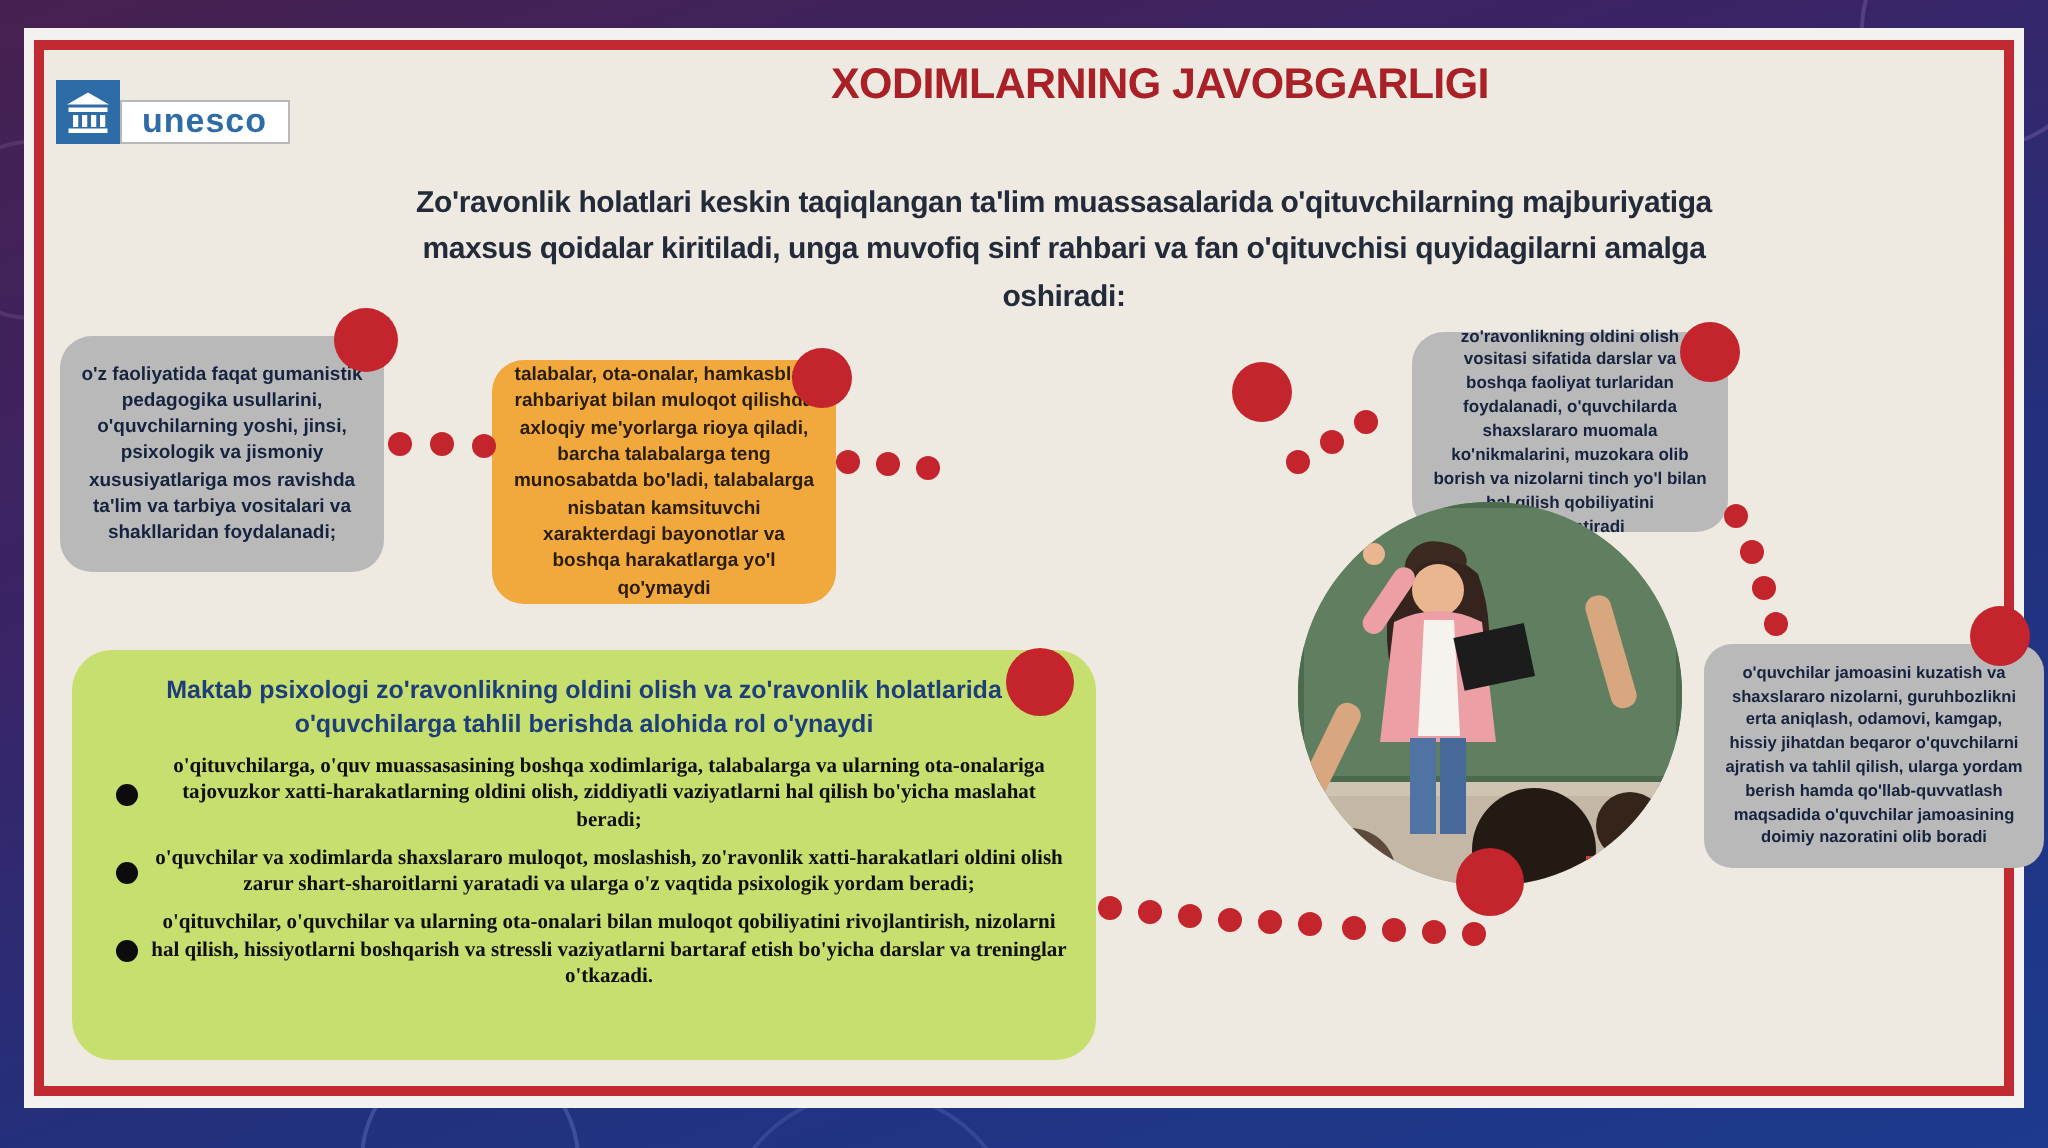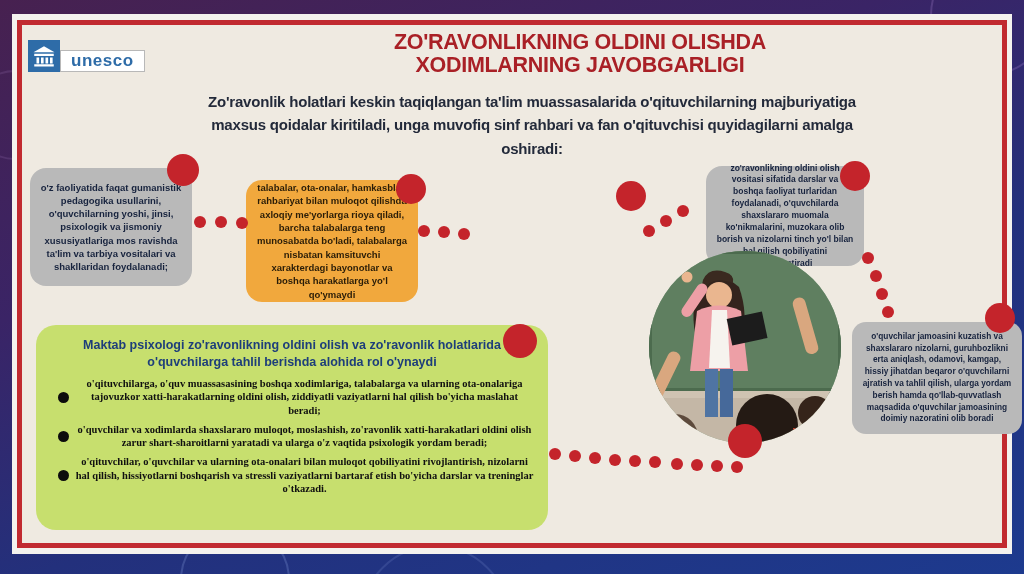--- a/index.html
+++ b/index.html
@@ -78,21 +78,20 @@
         <rect x="18" y="18" width="3.5" height="8" fill="#fff"></rect>
         <rect x="24" y="18" width="3.5" height="8" fill="#fff"></rect>
         <rect x="3" y="27" width="26" height="3" fill="#fff"></rect>
       </svg>
     </div>
     <div class="u-word">unesco</div>
   </div>
 
 
   <div class="title">
-    <div>ZO'RAVONLIKNING OLDINI OLISHDA</div>
     <div>XODIMLARNING JAVOBGARLIGI</div>
   </div>
   <div class="subtitle">Zo'ravonlik holatlari keskin taqiqlangan ta'lim muassasalarida o'qituvchilarning majburiyatiga maxsus qoidalar kiritiladi, unga muvofiq sinf rahbari va fan o'qituvchisi quyidagilarni amalga oshiradi:</div>
 
   <div class="bubble gray b-left">o'z faoliyatida faqat gumanistik pedagogika usullarini, o'quvchilarning yoshi, jinsi, psixologik va jismoniy xususiyatlariga mos ravishda ta'lim va tarbiya vositalari va shakllaridan foydalanadi;</div>
   <div class="bubble orange b-o1">talabalar, ota-onalar, hamkasblar, rahbariyat bilan muloqot qilishda axloqiy me'yorlarga rioya qiladi, barcha talabalarga teng munosabatda bo'ladi, talabalarga nisbatan kamsituvchi xarakterdagi bayonotlar va boshqa harakatlarga yo'l qo'ymaydi</div>
   <div class="bubble gray b-tr">zo'ravonlikning oldini olish vositasi sifatida darslar va boshqa faoliyat turlaridan foydalanadi, o'quvchilarda shaxslararo muomala ko'nikmalarini, muzokara olib borish va nizolarni tinch yo'l bilan hal qilish qobiliyatini shakllantiradi</div>
   <div class="bubble gray b-mr">o'quvchilar jamoasini kuzatish va shaxslararo nizolarni, guruhbozlikni erta aniqlash, odamovi, kamgap, hissiy jihatdan beqaror o'quvchilarni ajratish va tahlil qilish, ularga yordam berish hamda qo'llab-quvvatlash maqsadida o'quvchilar jamoasining doimiy nazoratini olib boradi</div>
 
   <div class="green-box">

